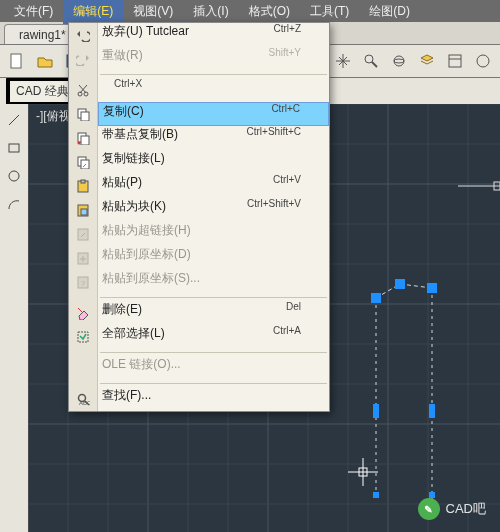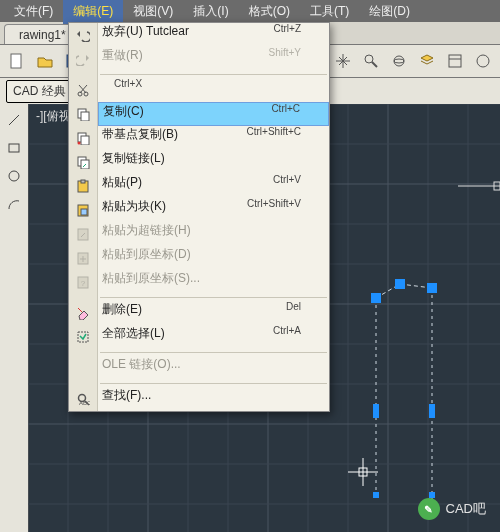--- a/index.html
+++ b/index.html
@@ -6,21 +6,21 @@
   .menubar{background:#6b6b6b;color:#eee;height:22px;display:flex;align-items:center;padding:0 4px;width:100%}
   .menubar .mi{padding:14px 10px;cursor:default}
   .menubar .mi.open{background:#4a6ea9;color:#fde047}
   .tabrow{background:#d7d5cc;height:22px;border-bottom:1px solid #777;padding-left:4px;display:flex;align-items:flex-end}
   .tab{background:#e9e7df;border:1px solid #888;border-bottom:none;padding:3px 14px 2px;border-radius:4px 4px 0 0;font-size:12px;color:#333}
   .toolbar{background:#e6e4db;height:32px;border-bottom:1px solid #777;display:flex;align-items:center;padding:0 4px;gap:2px;position:relative}
   .tico{width:24px;height:24px;display:flex;align-items:center;justify-content:center;border:1px solid transparent;border-radius:2px;color:#444}
   .tsep{width:1px;height:22px;background:#aaa;margin:0 4px}
   .right-tools{position:absolute;right:4px;top:3px;display:flex;gap:2px}
   .workspace-row{background:#e6e4db;height:26px;border-bottom:1px solid #777;display:flex;align-items:center;padding:0 6px;color:#333}
-  .ws-label{padding:2px 6px;border:1px solid #000000;background:#efede4;border-radius:2px}
+  .ws-label{padding:2px 6px;border:4px solid #000000;background:#efede4;border-radius:2px}
   .canvas-wrap{position:absolute;left:0;top:104px;right:0;bottom:0;background:#2b3640}
   .canvas-left-toolbar{position:absolute;left:0;top:0;width:28px;bottom:0;background:#e6e4db;border-right:1px solid #555;display:flex;flex-direction:column;align-items:center;gap:4px;padding-top:4px}
   .canvas-left-toolbar .tico{width:22px;height:22px}
   .drawing-tab{position:absolute;left:30px;top:0;color:#ddd;font-size:12px;padding:4px 6px}
   .grid-canvas{position:absolute;left:28px;top:0;right:0;bottom:0}
   .gl{stroke:#3a4550;stroke-width:1}
   .glm{stroke:#4a5560;stroke-width:1}
   .grip{fill:#1e90ff}
   .dashed{stroke:#cfd8e0;stroke-width:1;stroke-dasharray:3 4}
   .sel-line{stroke:#cfd8e0;stroke-width:1;stroke-dasharray:4 3}

